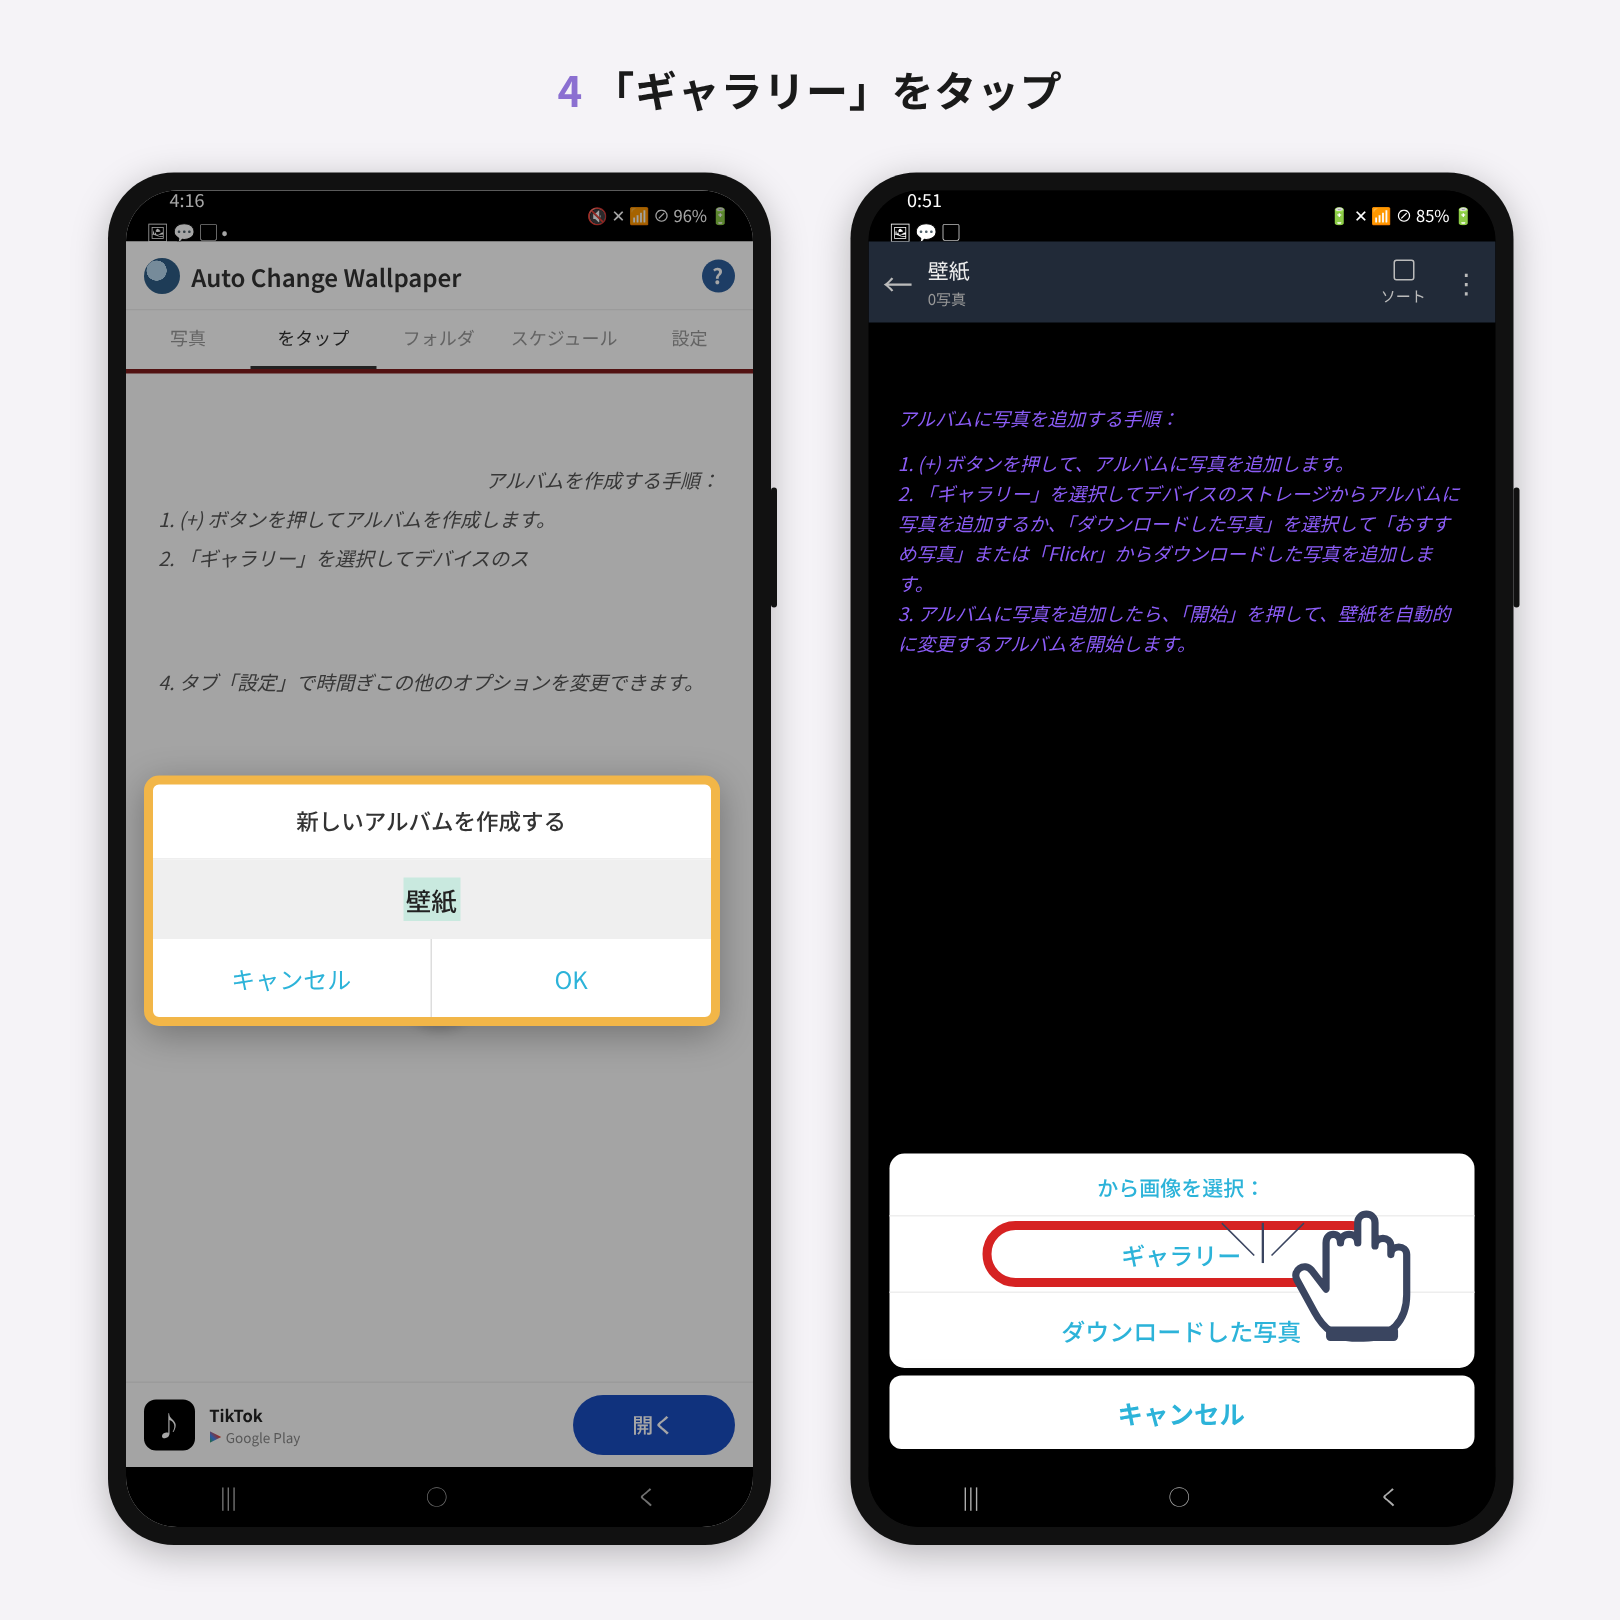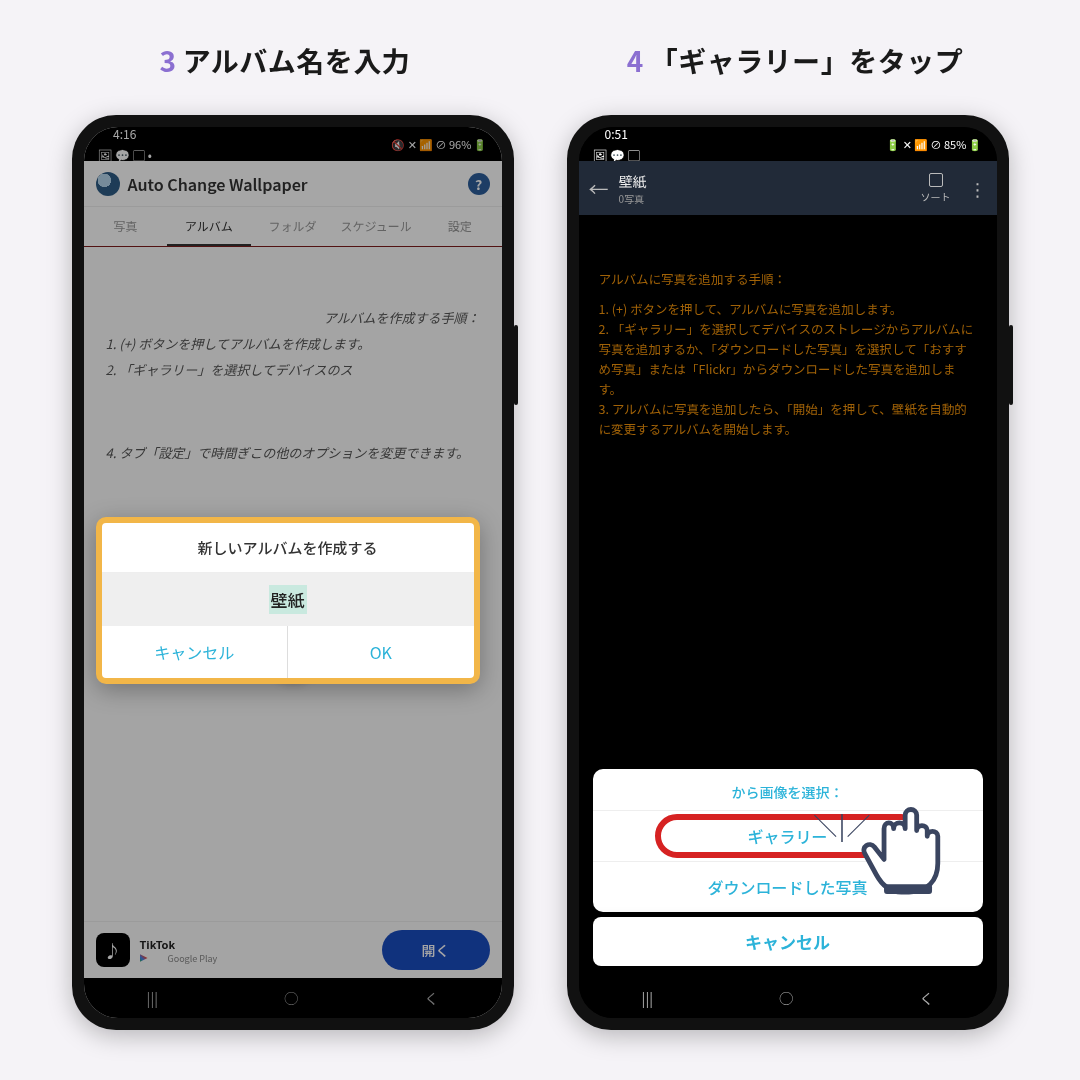--- a/index.html
+++ b/index.html
@@ -105,21 +105,21 @@
   }
   .p1 .app-title { font-size: 16px; font-weight: 600; color: #333; flex: 1; }
   .p1 .help-icon {
     width: 22px; height: 22px; border-radius: 50%;
     background: #2d5f9c; color: #fff; display: flex;
     align-items: center; justify-content: center; font-size: 14px; font-weight: 700;
   }
   .p1 .tabs {
     display: flex;
     background: #fff;
-    border-bottom: 1px solid #7f1d1d;
+    border-bottom: 3px solid #7f1d1d;
   }
   .p1 .tab {
     flex: 1;
     text-align: center;
     padding: 10px 0;
     font-size: 12px;
     color: #999;
   }
   .p1 .tab.active {
     color: #333;
@@ -149,21 +149,21 @@
   .p1 .ad-row {
     display: flex; align-items: center; padding: 8px 12px;
     gap: 10px; border-top: 1px solid #eee; margin-top: auto;
   }
   .p1 .ad-logo {
     width: 34px; height: 34px; border-radius: 8px;
     background: #000; color: #fff; display: flex;
     align-items: center; justify-content: center; font-size: 18px;
   }
   .p1 .ad-info { flex: 1; font-size: 11px; }
-  .p1 .ad-store { font-size: 9px; color: #888; display:flex; align-items:center; gap:20px; }
+  .p1 .ad-store { font-size: 9px; color: #888; display:flex; align-items:center; gap:3px; }
   .p1 .gp { background: linear-gradient(45deg,#34a853,#4285f4,#ea4335,#fbbc05); width:8px; height:8px; clip-path:polygon(0 0,100% 50%,0 100%); display:inline-block;}
   .p1 .ad-name { font-weight: 700; color:#222;}
   .p1 .ad-cta {
     background: #1a4dc1; color: #fff; border-radius: 22px;
     padding: 10px 40px; font-size: 14px; font-weight: 500;
   }
   .nav-bar {
     height: 40px; display: flex; align-items: center;
     justify-content: space-around; background: #000; color: #ccc;
     flex: 0 0 auto;
@@ -213,21 +213,21 @@
   }
   .p2 .back-arrow { color: #bbb; font-size: 20px; }
   .p2 .hdr-text { flex: 1; }
   .p2 .hdr-title { color: #eee; font-size: 14px; }
   .p2 .hdr-sub { color: #999; font-size: 10px; }
   .p2 .hdr-action { color: #bbb; font-size: 10px; text-align: right; }
   .p2 .hdr-action .sq { width: 14px; height: 14px; border: 1.5px solid #bbb; border-radius: 2px; margin: 0 auto 2px; }
   .p2 .hdr-more { color: #bbb; font-size: 18px; margin-left: 8px; }
   .p2 .body2 {
     flex: 1; padding: 54px 20px 0;
-    color: #a16207; font-size: 12.5px; 
+    color: #8b5cf6; font-size: 12.5px; font-style: italic;
     line-height: 1.6;
   }
   .p2 .body2 .t1 { margin-bottom: 10px; }
   .p2 .sheet {
     position: absolute;
     left: 14px; right: 14px; bottom: 106px;
     background: #fff; border-radius: 10px;
     z-index: 15; overflow: visible;
     box-shadow: 0 4px 18px rgba(0,0,0,0.3);
   }
@@ -265,23 +265,20 @@
   }
   .p2 .spark {
     position: absolute; right: 128px; bottom: 186px; z-index: 30;
     color: #3a4560; font-size: 24px; line-height: 0.6; letter-spacing: -2px;
   }
 </style>
 </head>
 <body>
 
 <div class="captions">
-  <div class="caption">
-    <span class="num">3</span><span>アルバム名を入力</span>
-  </div>
   <div class="caption">
     <span class="num">4</span><span>「ギャラリー」をタップ</span>
   </div>
 </div>
 
 <div class="phones">
 
   <div class="phone p1">
     <div class="notch"></div>
     <div class="screen">
@@ -296,21 +293,21 @@
       </div>
 
       <div class="app-bar">
         <div class="app-icon"></div>
         <div class="app-title">Auto Change Wallpaper</div>
         <div class="help-icon">?</div>
       </div>
 
       <div class="tabs">
         <div class="tab">写真</div>
-        <div class="tab active">アルバム</div>
+        <div class="tab active">をタップ</div>
         <div class="tab">フォルダ</div>
         <div class="tab">スケジュール</div>
         <div class="tab">設定</div>
       </div>
 
       <div class="body">
         <p class="instr-title">アルバムを作成する手順：</p>
         <p>1. (+) ボタンを押してアルバムを作成します。</p>
         <p>2. 「ギャラリー」を選択してデバイスのス</p>
         <p style="margin-top:61px">4. タブ「設定」で時間ぎこの他のオプションを変更できます。</p>

